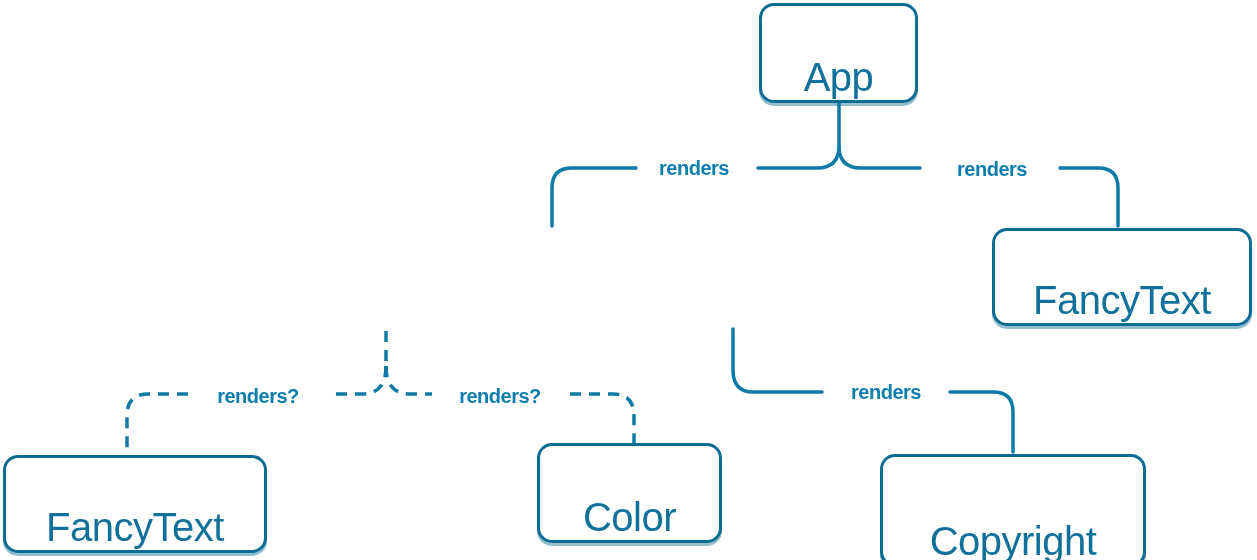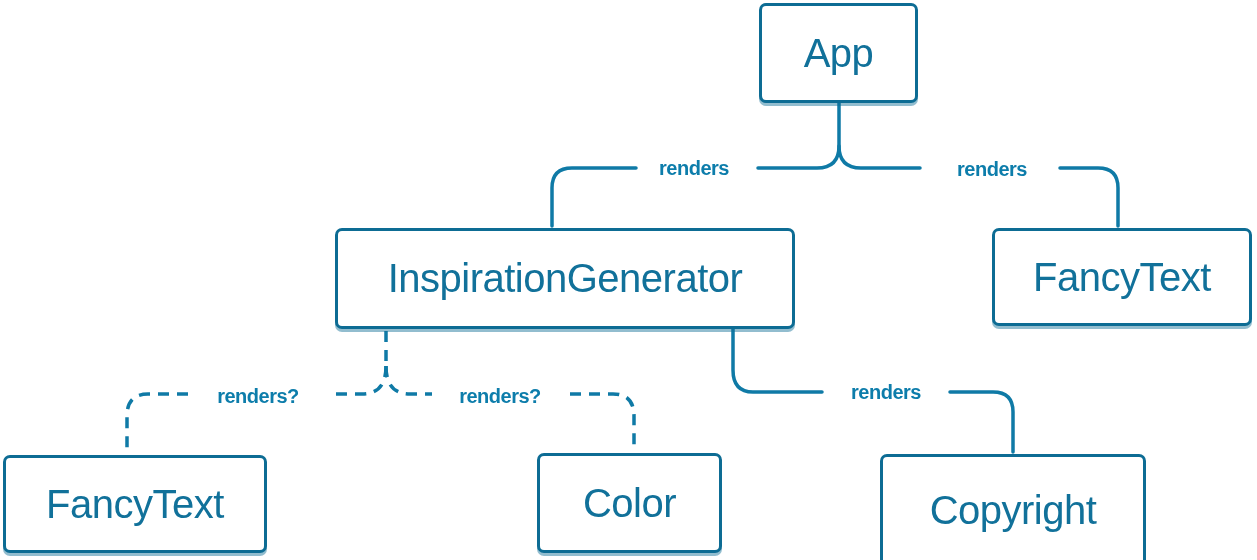--- a/index.html
+++ b/index.html
@@ -9,23 +9,23 @@
     font-family:"Liberation Sans", sans-serif;
     overflow:hidden;
     background:#ffffff;
   }
   .wires{position:absolute;inset:0;}
   .node{
     position:absolute;
     box-sizing:border-box;
     background:#ffffff;
     border:3px solid #0d6c94;
-    border-radius:7px;
+    border-radius:15px;
     box-shadow:0 3px 0 rgba(13,108,148,0.45);
-    display:flex;align-items:center;justify-content:center;
+    display:flex;align-items:flex-end;justify-content:center;
     color:#11719a;
     font-size:40px;
     letter-spacing:-0.5px;
     font-weight:400;
     white-space:nowrap;
   }
   .edge-label{
     position:absolute;
     transform:translate(-50%,-50%);
     color:#0d7dab;
@@ -67,33 +67,30 @@
   <span class="edge-label" style="left:886px;top:392px;">renders</span>
 
   <span class="edge-label" style="left:258px;top:396px;">renders?</span>
 
   <span class="edge-label" style="left:500px;top:396px;">renders?</span>
 
   <div class="node" style="left:759px;top:3px;width:159px;height:100px;">
     <span>App</span>
   </div>
 
-  <div class="node" style="left:335px;top:228px;width:460px;height:101px;">
-    <span>InspirationGenerator</span>
-  </div>
 
   <div class="node" style="left:992px;top:228px;width:260px;height:98px;">
     <span>FancyText</span>
   </div>
 
   <div class="node" style="left:3px;top:455px;width:264px;height:98px;">
     <span>FancyText</span>
   </div>
 
-  <div class="node" style="left:537px;top:453px;width:185px;height:100px;">
+  <div class="node" style="left:537px;top:443px;width:185px;height:100px;">
     <span>Color</span>
   </div>
 
   <div class="node" style="left:880px;top:454px;width:266px;height:113px;">
     <span>Copyright</span>
   </div>
 
 </div>
 
 </body></html>

